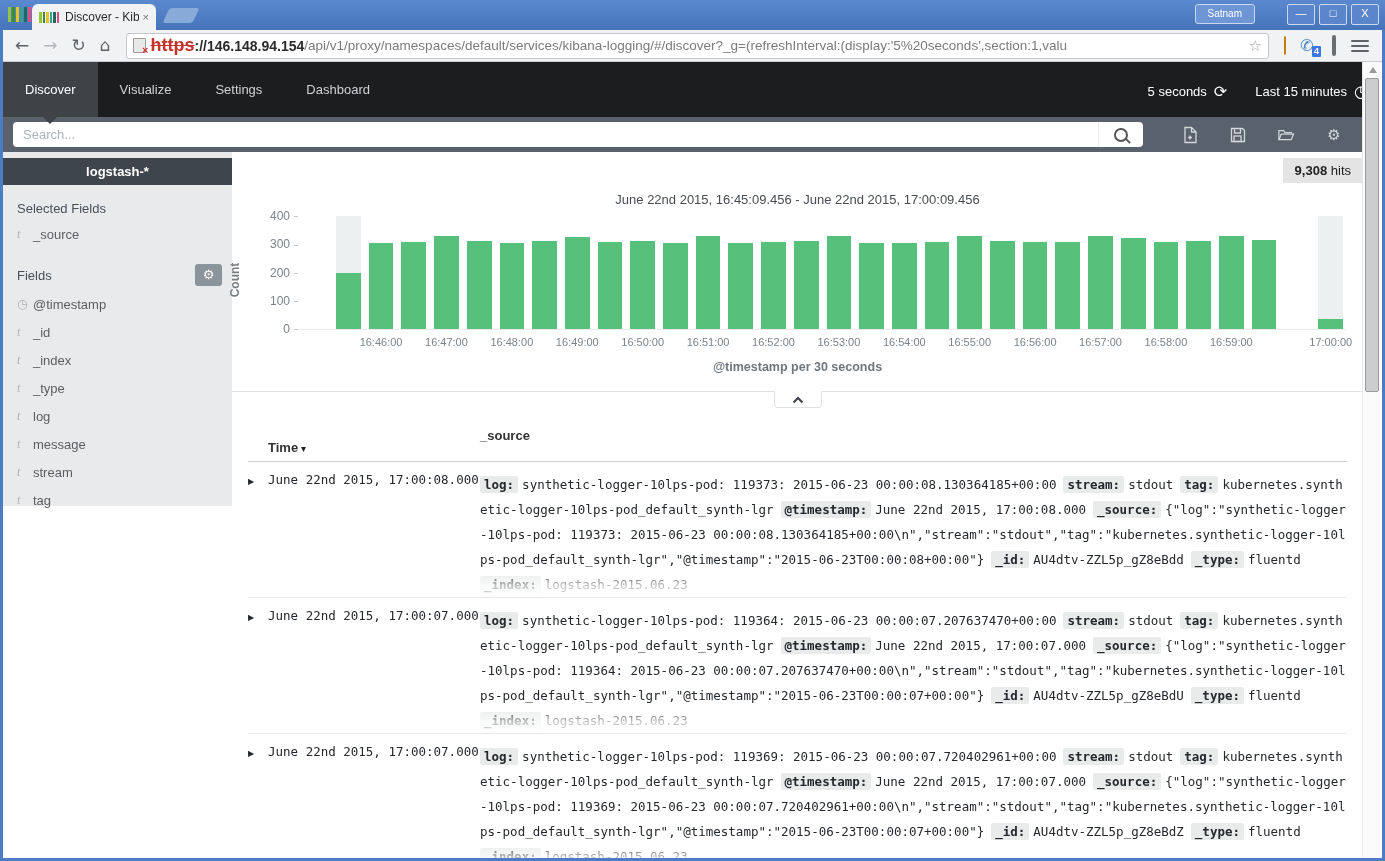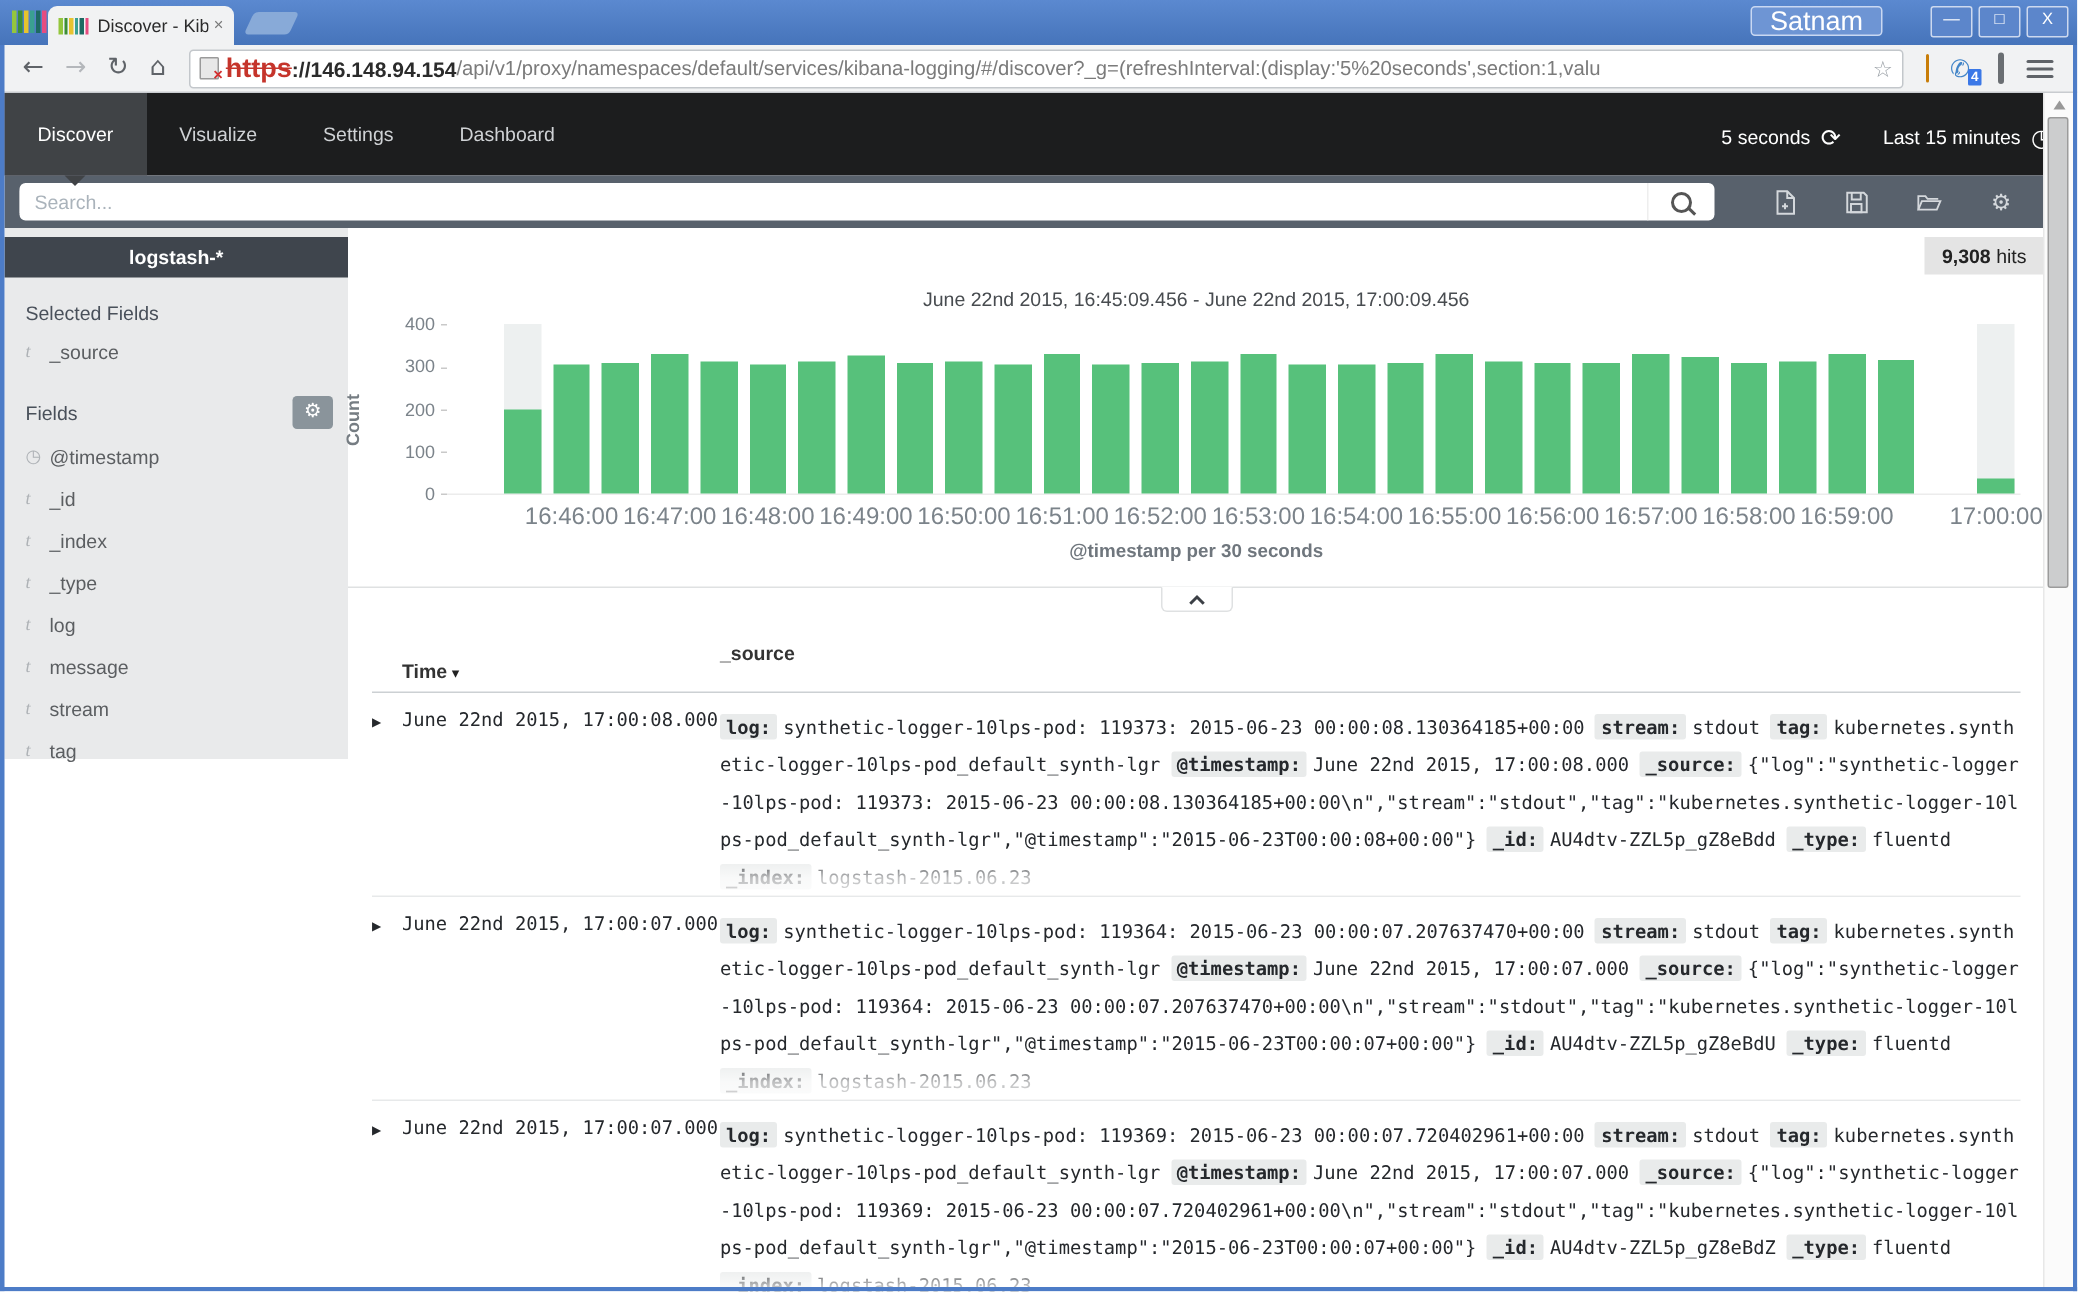--- a/index.html
+++ b/index.html
@@ -20,21 +20,21 @@
   .winicon i{display:block;width:3px;height:15px;margin-right:1px;}
   .tab{position:absolute;left:32px;top:4px;width:124px;height:26px;background:#f1f2f3;
        border-radius:6px 6px 0 0;display:flex;align-items:center;padding:0 7px;box-sizing:border-box;}
   .tab-fav{display:flex;margin-right:5px;}
   .tab-fav i{display:block;width:2.5px;height:11px;margin-right:1px;}
   .tab-title{font-size:12px;color:#2b2b2b;white-space:nowrap;overflow:hidden;flex:1;}
   .tab-close{color:#777;font-size:11px;margin-left:4px;cursor:default;}
   .newtab{position:absolute;left:166px;top:8px;width:30px;height:15px;background:#88aad8;
           border-radius:3px;transform:skewX(-25deg);}
   .profile-btn{position:absolute;right:130px;top:4px;height:18px;line-height:18px;padding:0 12px;
-          background:#6e95d4;border:1px solid #c9d8f2;border-radius:3px;color:#fff;font-size:18px;}
+          background:#6e95d4;border:1px solid #c9d8f2;border-radius:3px;color:#fff;font-size:10px;}
   .win-controls{position:absolute;right:6px;top:4px;display:flex;gap:4px;}
   .win-btn{width:26px;height:19px;background:#5c86cb;border:1px solid #cdd9ef;border-radius:2px;
            color:#fff;font-size:11px;line-height:17px;text-align:center;}
 
   
   .toolbar{position:absolute;left:0;top:30px;width:100%;height:32px;background:#f1f2f3;
            border-bottom:1px solid #c9ccd0;display:flex;align-items:center;box-sizing:border-box;padding:0 8px;}
   .nav-btn{font-size:17px;color:#5f6368;margin:0 7px;line-height:1;}
   .nav-btn.disabled{color:#b4b7bb;}
   .urlbar{flex:1;height:24px;background:#fff;border:1px solid #c3c7cb;border-radius:3px;
@@ -110,21 +110,21 @@
   .ylab span{position:absolute;top:50%;left:-14px;transform:rotate(-90deg);font-size:12px;
              font-weight:bold;color:#767d83;white-space:nowrap;}
   .yaxis{width:44px;position:relative;height:113px;flex:none;}
   .ytick{position:absolute;right:0;transform:translateY(50%);font-size:12px;color:#7b838a;}
   .ytick i{display:inline-block;width:4px;height:1px;background:#c9c9c9;vertical-align:middle;margin-left:4px;}
   .plot{flex:1;height:113px;display:flex;align-items:flex-end;border-bottom:1px solid #ececec;}
   .bar-slot{flex:1;height:100%;margin:0 4px;display:flex;align-items:flex-end;position:relative;cursor:pointer;}
   .bar-slot.partial{background:#edf0f0;margin-left:38px;}
   .bar{width:100%;background:#57c17b;}
   .xtick{position:absolute;top:calc(100% + 7px);left:50%;transform:translateX(-50%);
-         font-size:16px;color:#7b838a;white-space:nowrap;}
+         font-size:11px;color:#7b838a;white-space:nowrap;}
   .xlabel{margin-top:30px;text-align:center;font-size:12.5px;font-weight:bold;color:#6f767d;height:15px;}
   .collapse{position:relative;margin-top:16px;border-top:1px solid #dfe1e2;height:16px;}
   .collapse-tab{position:absolute;left:50%;top:-1px;transform:translateX(-50%);width:46px;height:15px;
         background:#fff;border:1px solid #dfe1e2;border-top:1px solid #fff;border-radius:0 0 4px 4px;
         display:flex;align-items:center;justify-content:center;cursor:pointer;}
 
   
   .rtable{margin:20px 16px 0 16px;}
   .thead{display:flex;font-size:13px;font-weight:bold;color:#333;padding-bottom:6px;border-bottom:1px solid #ccd0d3;}
   .col-caret{width:20px;flex:none;}

